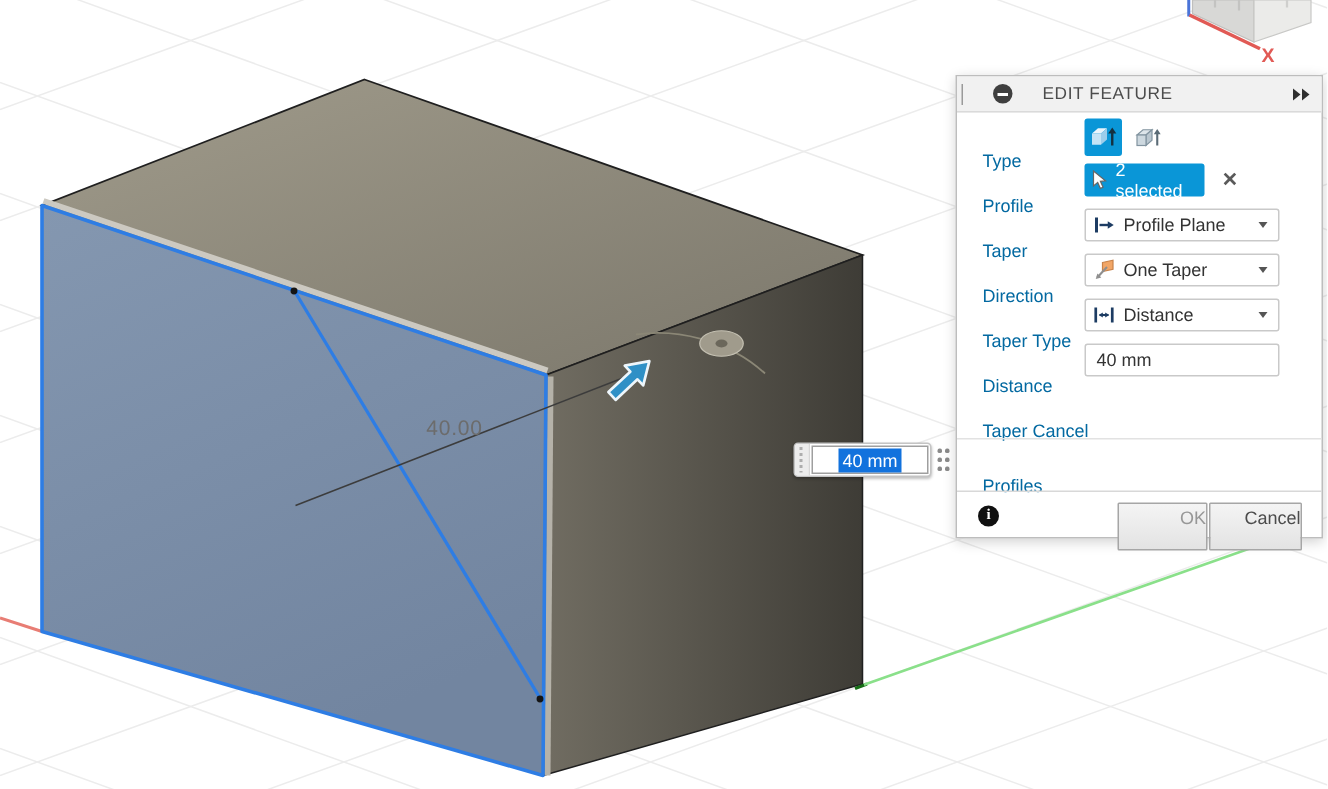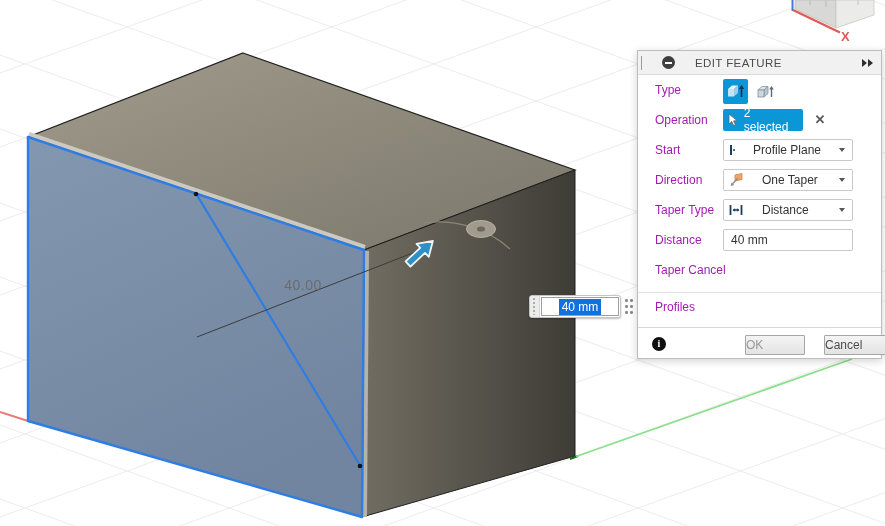--- a/index.html
+++ b/index.html
@@ -26,48 +26,48 @@
   .panel-header{position:absolute;left:0;right:0;top:0;height:24px;background:#f1f1f1;
     border-bottom:1px solid #dadada;display:flex;align-items:center;padding:0 8px 0 3px;box-sizing:border-box;gap:20px;}
   .hgrip{width:1px;height:14px;background:#9a9a9a;}
   .minus-circle{width:13px;height:13px;border-radius:50%;background:#3f3f3f;position:relative;flex:none;}
   .minus-circle::after{content:"";position:absolute;left:3px;right:3px;top:5.5px;height:2px;background:#fff;}
   .panel-title{color:#4c4c4c;letter-spacing:.4px;font-size:11.5px;}
   .collapse{margin-left:auto;display:flex;gap:1px;}
   .collapse b{width:0;height:0;border-top:4px solid transparent;border-bottom:4px solid transparent;border-left:5.5px solid #2f2f2f;}
 
   .row{position:absolute;left:0;right:0;height:24px;}
-  .lbl{position:absolute;left:17px;top:0;line-height:24px;color:#a21caf;}
+  .lbl{position:absolute;left:17px;top:17px;line-height:24px;color:#0369a1;}
   .ctrl{position:absolute;left:85px;top:1px;display:flex;align-items:center;}
 
   .icon-btn{width:25px;height:25px;border-radius:2px;display:flex;align-items:center;justify-content:center;margin-right:5px;}
   .icon-btn.sel{background:#0a96d7;}
 
   .chip{height:22px;width:80px;background:#0a96d7;border-radius:2px;color:#fff;display:flex;
     align-items:center;gap:5px;padding:0 6px 0 5px;box-sizing:border-box;}
   .xicon{position:absolute;left:171px;top:1px;width:22px;height:22px;color:#5a5a5a;font-size:13px;
     line-height:22px;text-align:center;font-weight:bold;}
 
   .select{width:130px;height:22px;border:1px solid #c9c9c9;border-radius:2px;background:#fff;display:flex;
-    align-items:center;padding:0 7px 0 4px;box-sizing:border-box;gap:18px;}
+    align-items:center;padding:0 7px 0 4px;box-sizing:border-box;gap:5px;}
   .select .txt{flex:1;color:#333;white-space:nowrap;}
   .caret{width:0;height:0;border-left:3.5px solid transparent;border-right:3.5px solid transparent;border-top:4.5px solid #555;}
 
   .tinput{width:130px;height:22px;border:1px solid #c9c9c9;border-radius:2px;background:#fff;
     box-sizing:border-box;color:#333;padding:0 7px;display:flex;align-items:center;}
 
   .divider{position:absolute;left:0;right:0;top:241px;height:1px;background:#e2e2e2;}
   .panel-footer{position:absolute;left:0;right:0;top:276px;bottom:0;border-top:1px solid #d8d8d8;}
   .info-icon{position:absolute;left:14px;top:9px;width:14px;height:14px;border-radius:50%;background:#101010;}
   .info-icon::after{content:"i";position:absolute;left:0;right:0;top:0;bottom:0;color:#fff;
     font:bold 10px/14px "Liberation Serif",serif;text-align:center;}
-  .btn{position:absolute;top:7px;height:20px;border:1px solid #a6a6a6;background:linear-gradient(#f4f4f4,#e3e3e3);
-    text-align:left;line-height:18px;box-sizing:border-box;border-radius:1px;}
+  .btn{position:absolute;top:7px;height:32px;border:1px solid #a6a6a6;background:linear-gradient(#f4f4f4,#e3e3e3);
+    text-align:right;line-height:18px;box-sizing:border-box;border-radius:1px;}
   .btn.ok{left:107px;width:60px;color:#979797;}
-  .btn.cancel{left:186px;width:62px;color:#4c4c4c;}
+  .btn.cancel{left:168px;width:62px;color:#4c4c4c;}
 </style>
 </head>
 <body>
 
 <div class="stage">
 
   <svg id="scene" width="885" height="526" viewBox="0 0 885 526" style="position:absolute;left:0;top:0">
     <defs>
       <linearGradient id="gTop" x1="0" y1="0" x2="1" y2="1">
         <stop offset="0" stop-color="#a09b8b"></stop>
@@ -200,34 +200,34 @@
             <polygon points="8,8 12,4.5 12,11.5 8,15" fill="#b9c6cf" stroke="#8294a0" stroke-width="0.8"></polygon>
             <rect x="2" y="8" width="6" height="7" fill="#cdd8df" stroke="#8294a0" stroke-width="0.8"></rect>
             <line x1="15.5" y1="15" x2="15.5" y2="7" stroke="#5a6b76" stroke-width="1.4"></line>
             <polygon points="15.5,4 13.2,7.5 17.8,7.5" fill="#5a6b76"></polygon>
           </svg>
         </span>
       </span>
     </div>
 
     <div class="row" style="top:57px">
-      <span class="lbl">Operation</span>
+      <span class="lbl">Profile</span>
       <span class="ctrl">
         <span class="chip">
           <svg width="11" height="14">
             <polygon points="1,1 1,11 3.8,8.6 5.6,12.6 7.4,11.8 5.6,7.9 9,7.6" fill="#ffffff" stroke="#666" stroke-width="0.8"></polygon>
           </svg>
           <span>2 selected</span>
         </span>
       </span>
       <span class="xicon">✕</span>
     </div>
 
     <div class="row" style="top:87px">
-      <span class="lbl">Start</span>
+      <span class="lbl">Taper</span>
       <span class="ctrl">
         <span class="select">
           <svg width="16" height="16">
             <line x1="3" y1="3" x2="3" y2="13" stroke="#1d3c63" stroke-width="2"></line>
             <line x1="5" y1="8" x2="11" y2="8" stroke="#1d3c63" stroke-width="1.6"></line>
             <polygon points="10.5,5.5 14.5,8 10.5,10.5" fill="#1d3c63"></polygon>
           </svg>
           <span class="txt">Profile Plane</span>
           <span class="caret"></span>
         </span>

